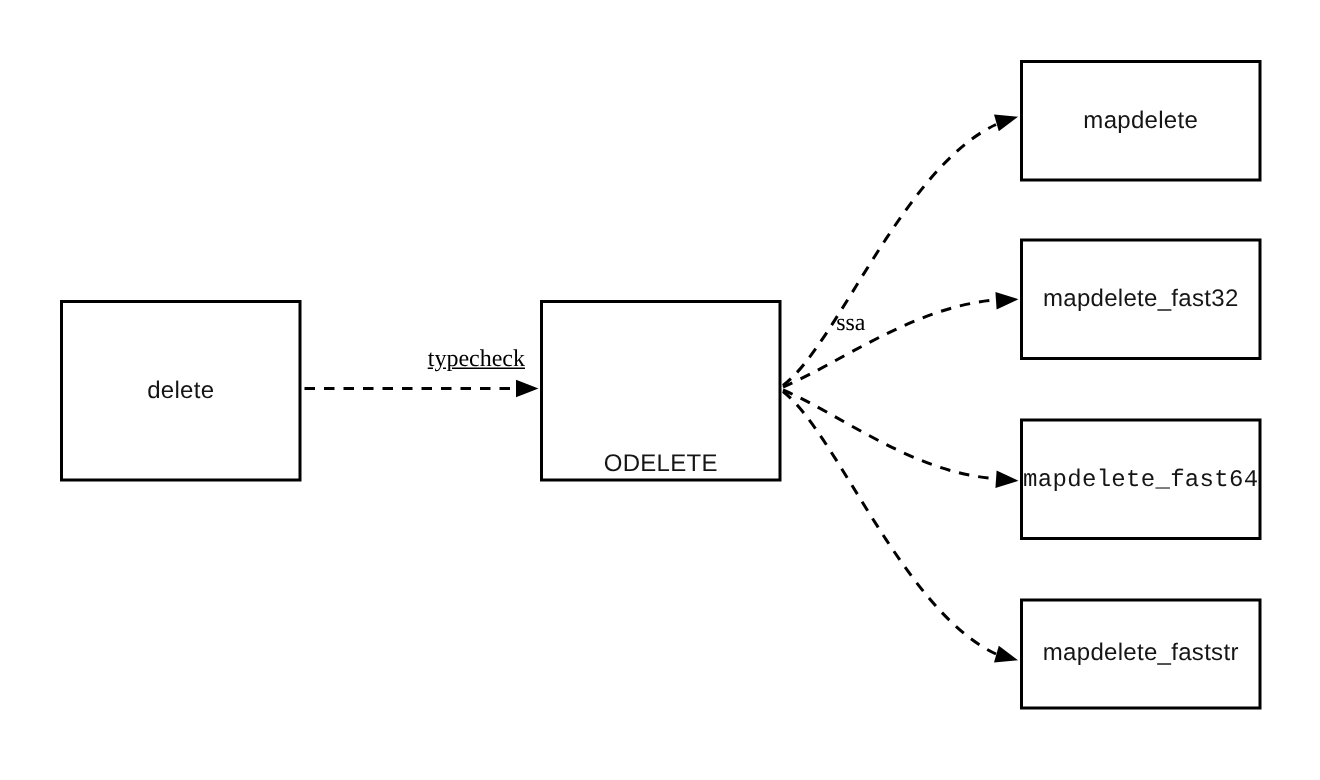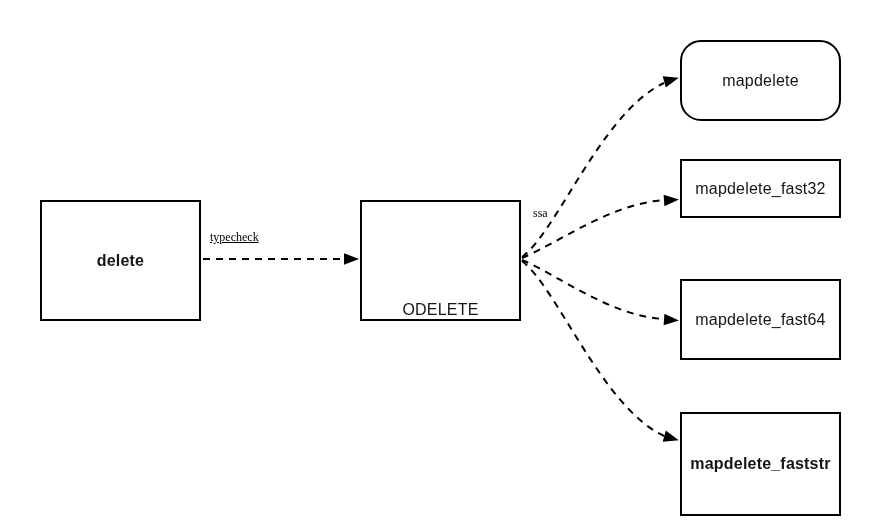--- a/index.html
+++ b/index.html
@@ -20,32 +20,32 @@
     box-sizing: border-box;
     border: 2px solid #000000;
     background: #ffffff;
     display: flex;
     align-items: center;
     justify-content: center;
     font-size: 16px;
     color: #151515;
     letter-spacing: 0.2px;
   }
-  .n-delete    { left: 40px;  top: 200px; width: 161px; height: 121px; font-weight: bold; }
+  .n-delete    { left: 40px;  top: 200px; width: 161px; height: 121px; }
   .n-odelete   { left: 360px; top: 200px; width: 161px; height: 121px; align-items: flex-end; }
-  .n-mapdelete { left: 680px; top: 40px;  width: 161px; height: 81px; border-radius: 21px; }
-  .n-fast32    { left: 680px; top: 159px; width: 161px; height: 59px; }
-  .n-fast64    { left: 680px; top: 279px; width: 161px; height: 81px; }
-  .n-faststr   { left: 680px; top: 412px; width: 161px; height: 104px; font-weight: bold; }
+  .n-mapdelete { left: 680px; top: 40px;  width: 161px; height: 81px; }
+  .n-fast32    { left: 680px; top: 159px; width: 161px; height: 81px; }
+  .n-fast64    { left: 680px; top: 279px; width: 161px; height: 81px; font-family: Liberation Mono, monospace; }
+  .n-faststr   { left: 680px; top: 399px; width: 161px; height: 74px; }
   .edge-label {
     position: absolute;
     font-family: "Liberation Serif", serif;
-    font-size: 12px;
+    font-size: 16px;
     color: #000000;
-    text-align: left;
+    text-align: right;
     line-height: 1.1;
   }
   .l-typecheck { left: 210px; top: 231px; width: 140px; text-decoration: underline; }
   .l-ssa       { left: 533px; top: 207px; width: 44px; }
 </style>
 </head>
 <body>
 
 <div class="canvas">
 

